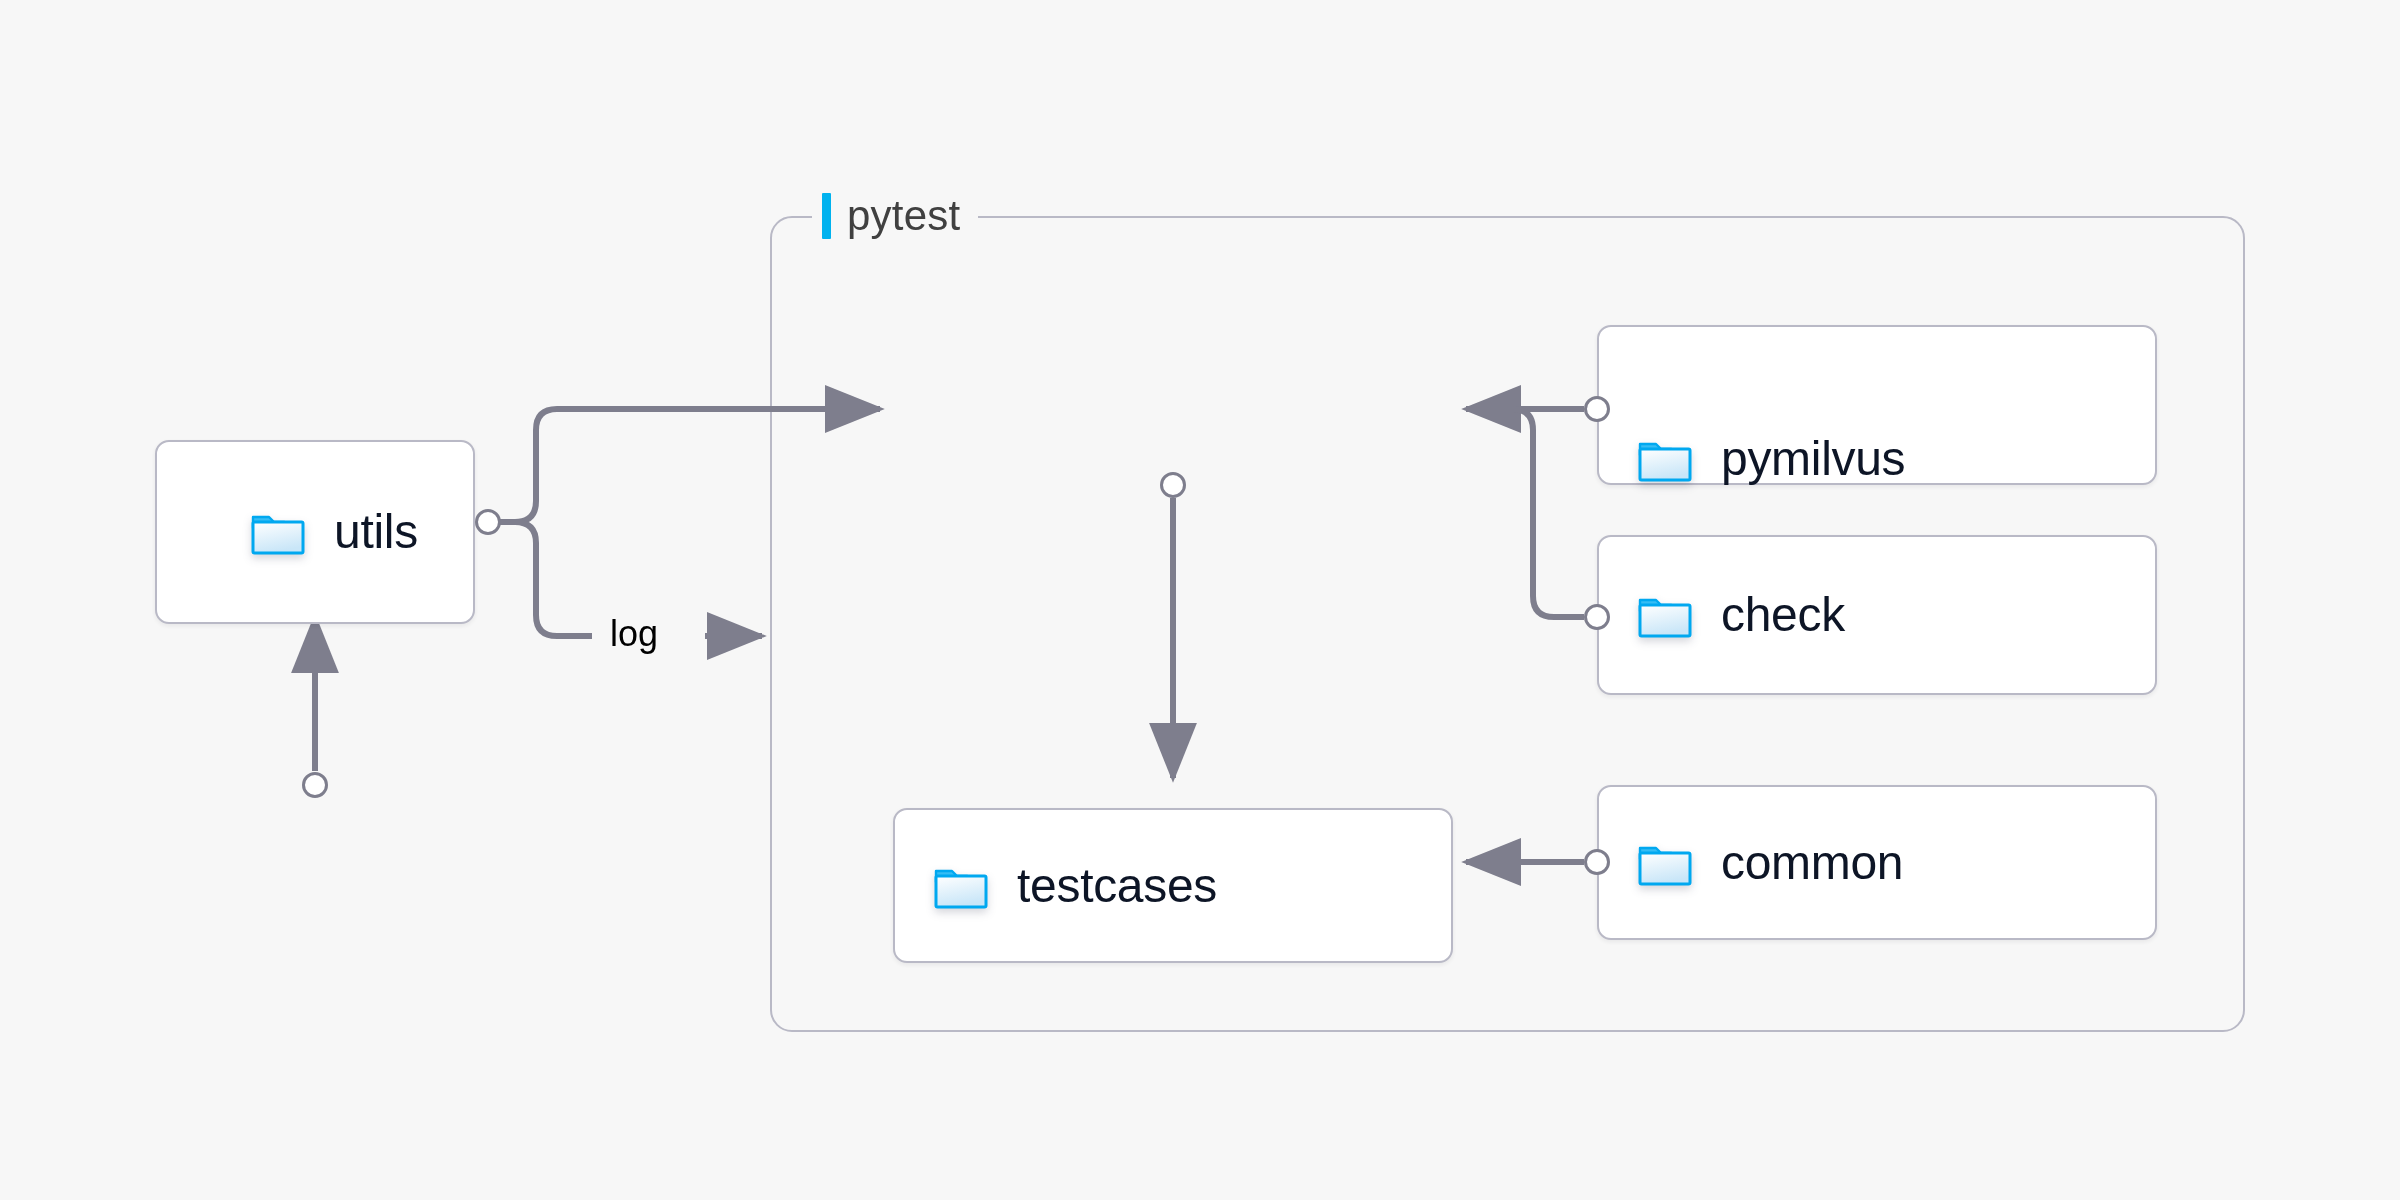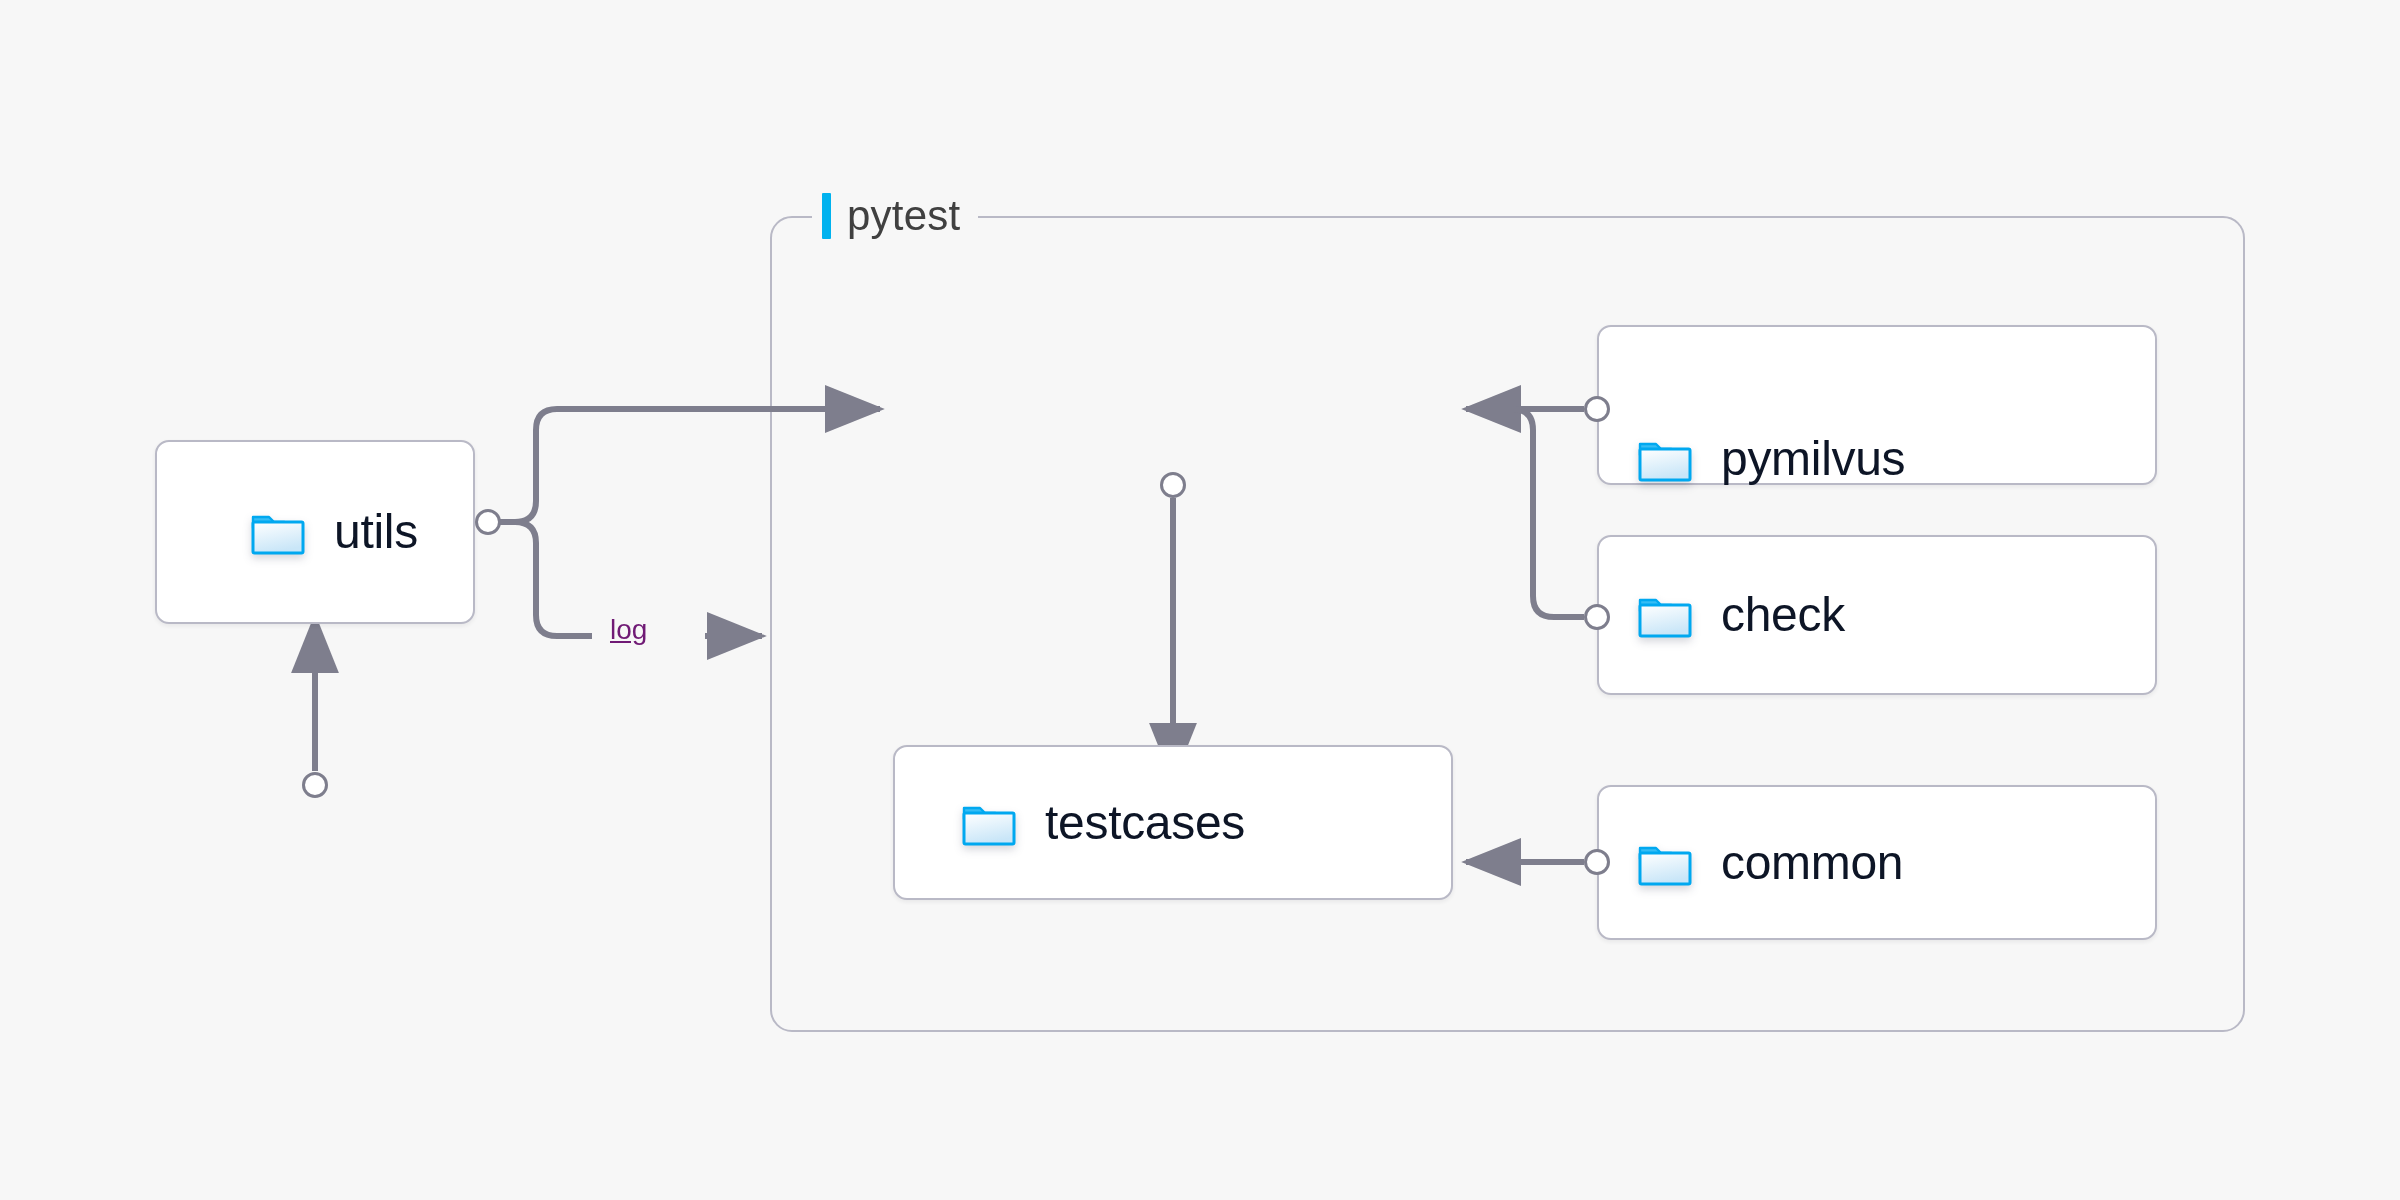--- a/index.html
+++ b/index.html
@@ -100,28 +100,27 @@
     border: 3.5px solid #7e7e8d;
     border-radius: 50%;
     background: #ffffff;
     box-sizing: border-box;
     z-index: 4;
   }
 
   
   .edge-label {
     position: absolute;
-    font-size: 28px;
-    color: #701a75;
+    font-size: 36px;
+    color: #000000;
     background: #f7f7f7;
     padding: 0 10px;
     line-height: 1;
     z-index: 3;
     white-space: nowrap;
-    text-decoration: underline;
   }
 </style>
 </head>
 <body>
 
 <div id="stage">
 
   <div class="group" style="left:770px; top:216px; width:1475px; height:816px;"></div>
 
   <div class="group-label" style="left:812px; top:192px;">
@@ -174,21 +173,21 @@
       </span>
       <span class="node-label">utils</span>
     </div>
   </div>
   <span class="port" style="left:475px; top:509px;"></span>
 
   <span class="port" style="left:302px; top:772px;"></span>
 
   <span class="port" style="left:1160px; top:472px;"></span>
 
-  <div class="node" style="left:893px; top:745px; width:560px; height:155px;padding-left:28px;">
+  <div class="node" style="left:893px; top:808px; width:560px; height:155px;">
     <div class="node-inner">
       <span class="folder">
         <svg width="58" height="48" viewBox="0 0 58 48">
           <path d="M3 9 h16 l5 5 h10 a3 3 0 0 1 3 3 v3 h-34 z" fill="#35bdf5" stroke="#00a8f0" stroke-width="2.4" stroke-linejoin="round"></path>
           <rect x="3" y="14" width="50" height="31" rx="1.5" fill="url(#folderFill)" stroke="#00a8f0" stroke-width="3"></rect>
         </svg>
       </span>
       <span class="node-label">testcases</span>
     </div>
   </div>

